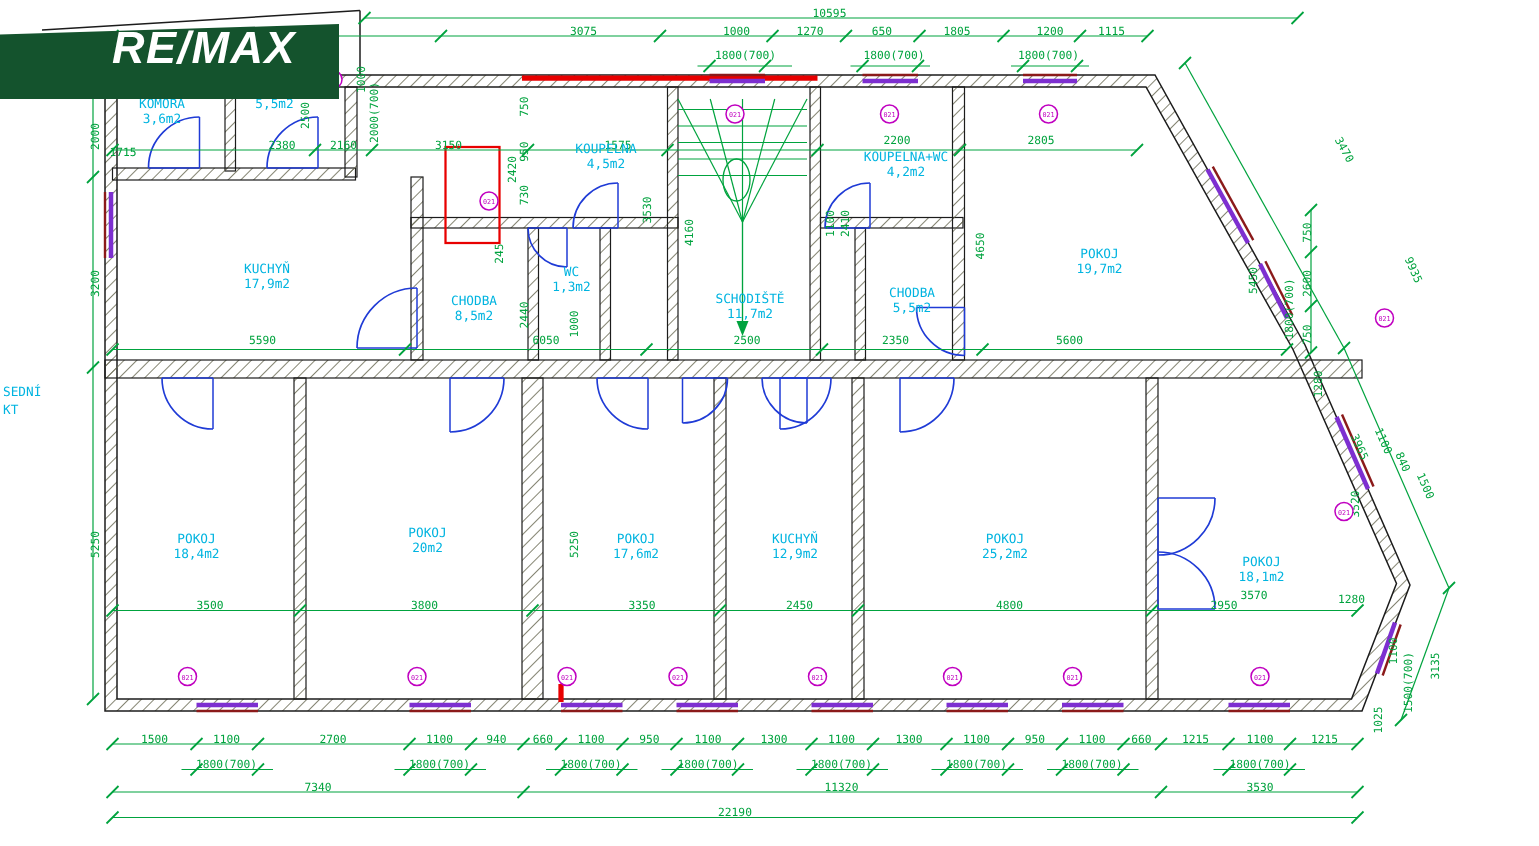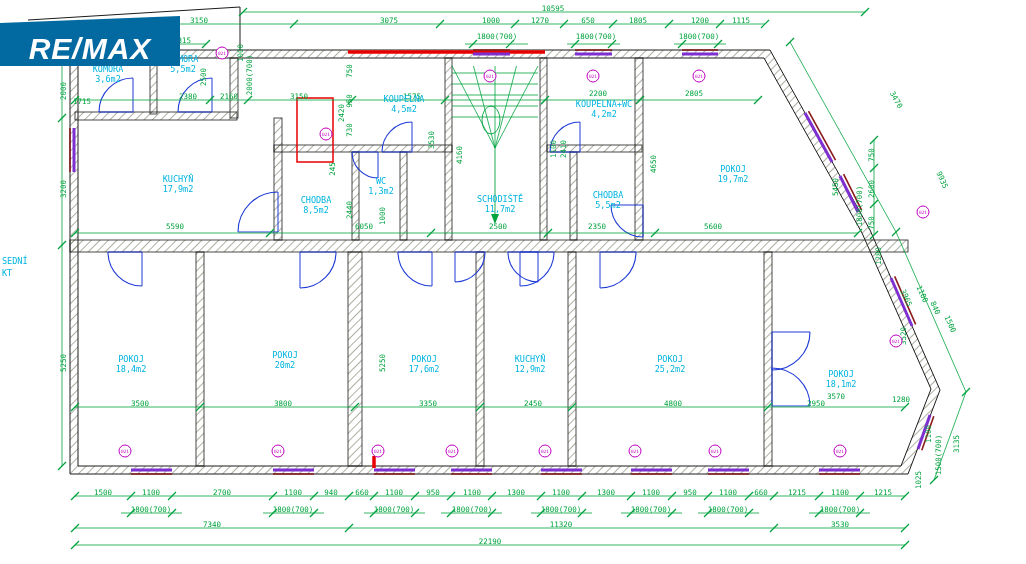--- a/index.html
+++ b/index.html
@@ -1,21 +1,21 @@
 <!DOCTYPE html>
 <html><head>
 <meta charset="utf-8">
 <style>
   html,body{margin:0;padding:0;background:#fff;}
   .stage{position:relative;width:1026px;height:564px;background:#ffffff;overflow:hidden;
          font-family:"Liberation Sans",sans-serif;}
   svg text{font-family:"DejaVu Sans Mono","Liberation Mono",monospace;}
-  .logo{position:absolute;left:0;top:16px;width:180px;height:50px;background:#0369a1;
+  .logo{position:absolute;left:0;top:16px;width:180px;height:50px;background:#14532d;
         clip-path:polygon(0 14%,100% 0,100% 100%,0 100%);
-        display:flex;align-items:flex-end;justify-content:center;}
+        display:flex;align-items:flex-start;justify-content:center;padding-left:46px;}
   .logo span{color:#fff;font-weight:bold;font-style:italic;font-size:30px;letter-spacing:1px;
              font-family:"Liberation Sans",sans-serif;}
 </style>
 </head>
 <body>
 
 <div class="stage">
   <svg id="plan" width="1026" height="564" viewBox="0 0 1026 564">
       <defs>
         <pattern id="hatch" width="6" height="6" patternUnits="userSpaceOnUse" patternTransform="rotate(45)">

